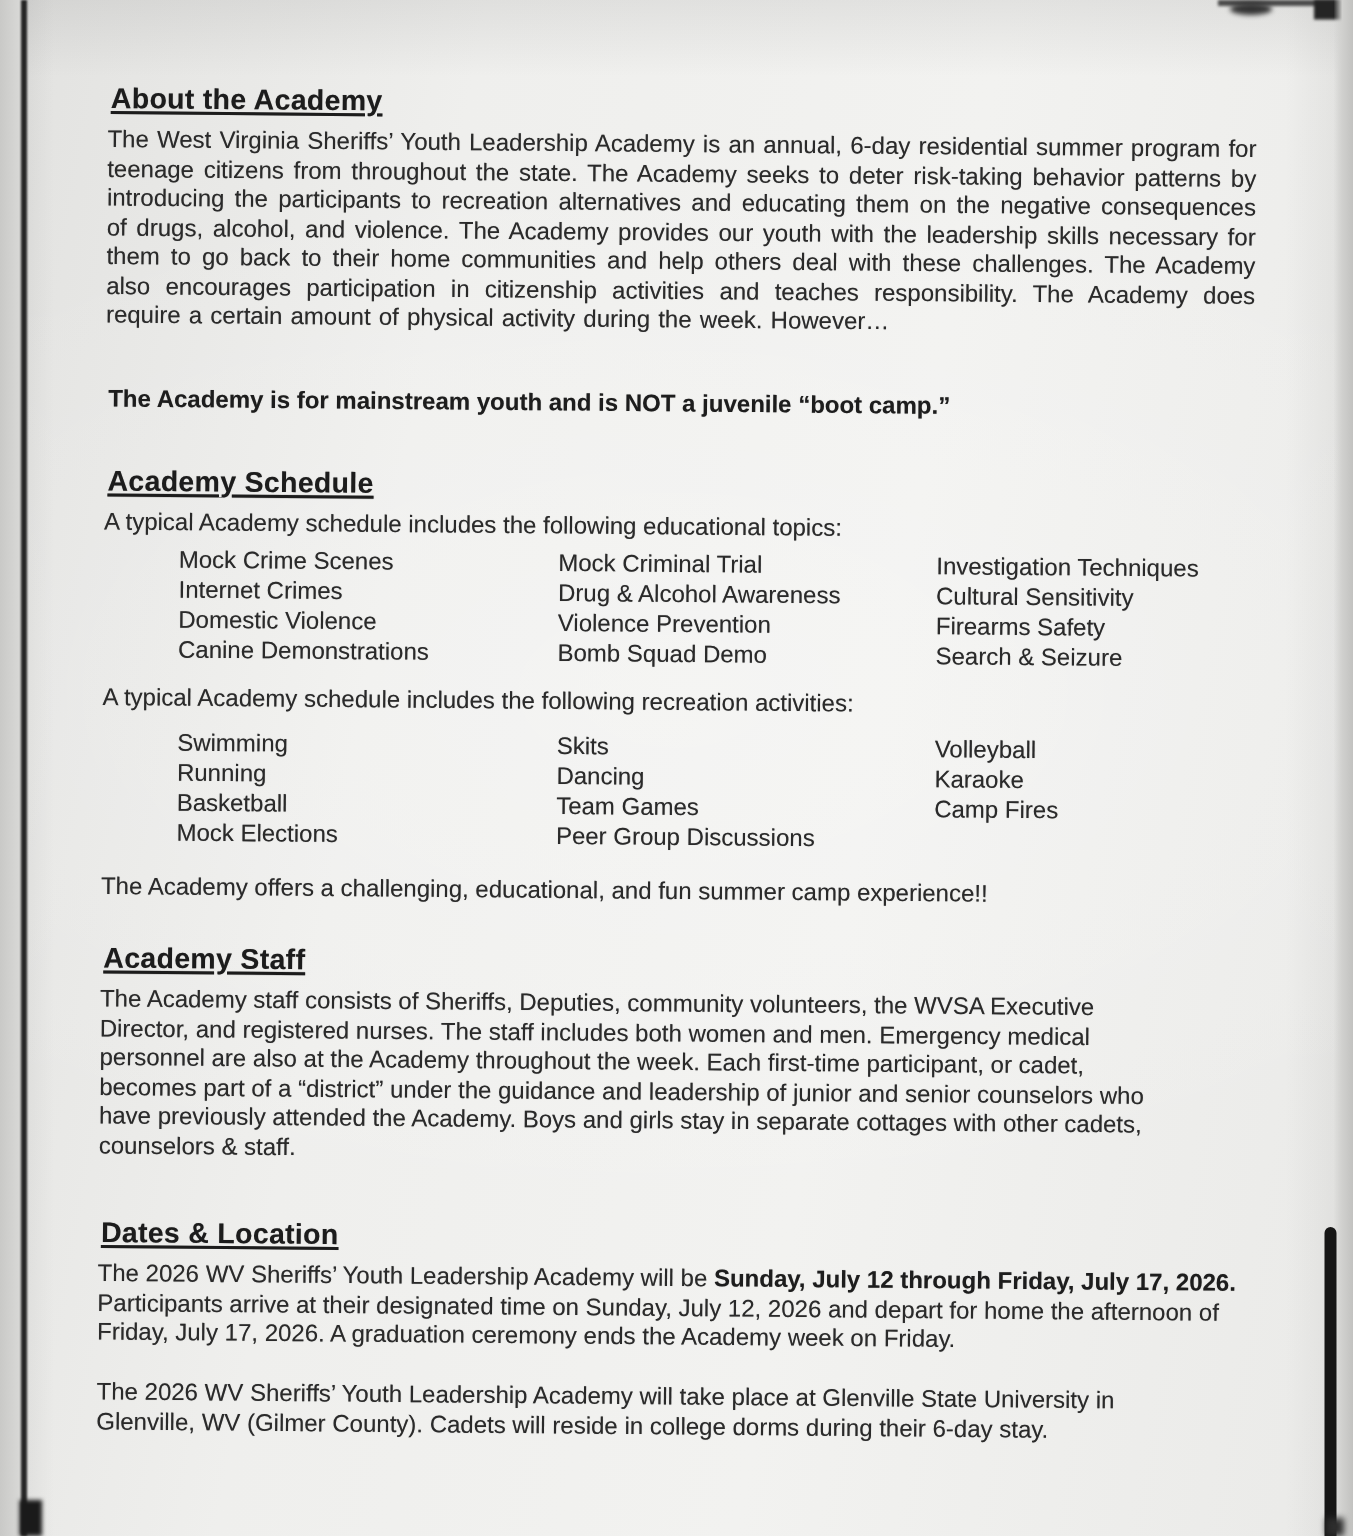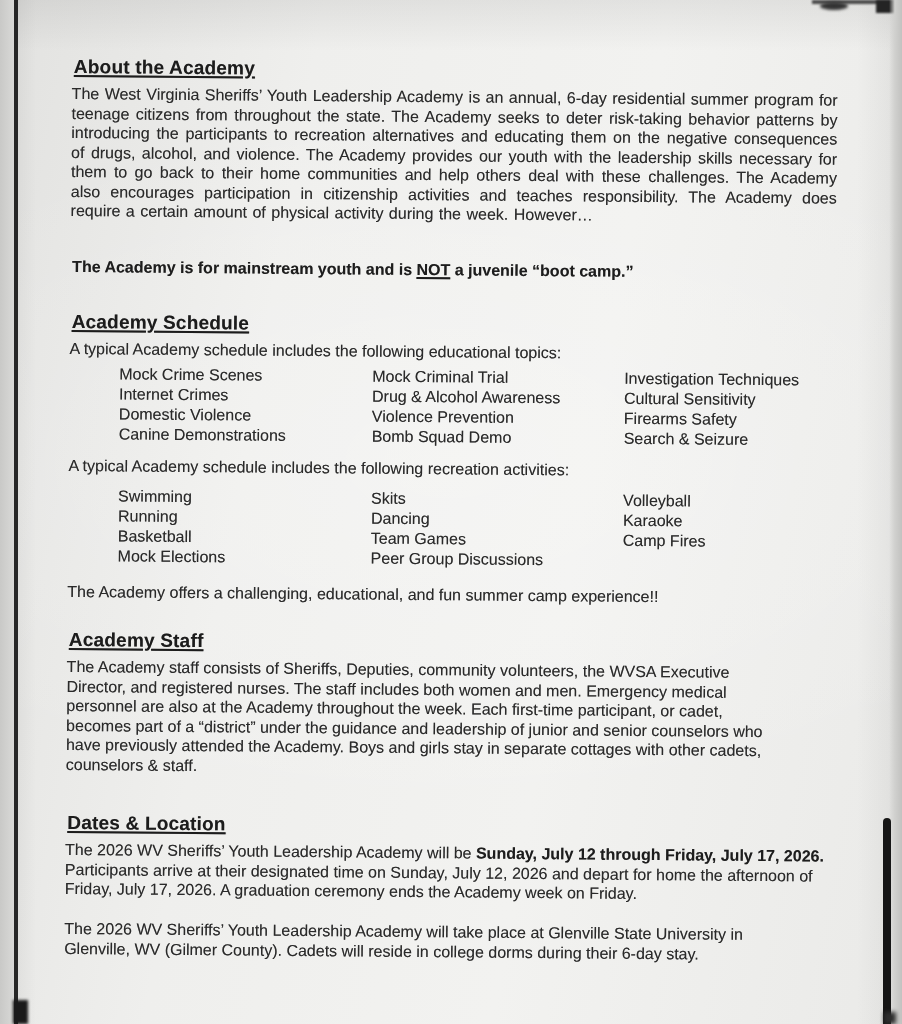--- a/index.html
+++ b/index.html
@@ -48,21 +48,21 @@
     color:#2a2a2a; font-size:16px; line-height:19.5px;
     text-shadow:0 0 0.5px rgba(45,45,45,0.45);
   }
   .h{
     font-size:19px; line-height:22px; font-weight:bold; color:#1c1c1c;
     letter-spacing:0.2px; margin:0 0 6px 2px;
     text-decoration:underline; text-decoration-thickness:2px; text-underline-offset:2px;
   }
   .about{ text-align:justify; min-height:157px; margin-bottom:16px; word-spacing:1px;}
   .note{ font-weight:bold; color:#1d1d1d; margin:0 0 34px 2px; }
-  .note .u{ text-decoration:underline; text-decoration-thickness:2px; text-underline-offset:2px;text-align:right;}
+  .note .u{ text-decoration-thickness:2px; text-underline-offset:2px;text-align:right;}
   .intro{ margin:0 0 6px 0; }
   .intro2{ margin-bottom:10px; }
   .grid{
     display:grid; grid-template-columns:253px 252px 1fr;
     margin:0 0 12px 50px; line-height:20px;
   }
   .grid2{ margin-bottom:16px; }
   .summary{ margin:0 0 28px 0; }
   .staff{ width:705px; min-height:137px; margin-bottom:18px; }
   .dates{ width:760px; min-height:59px; margin-bottom:20px; }

